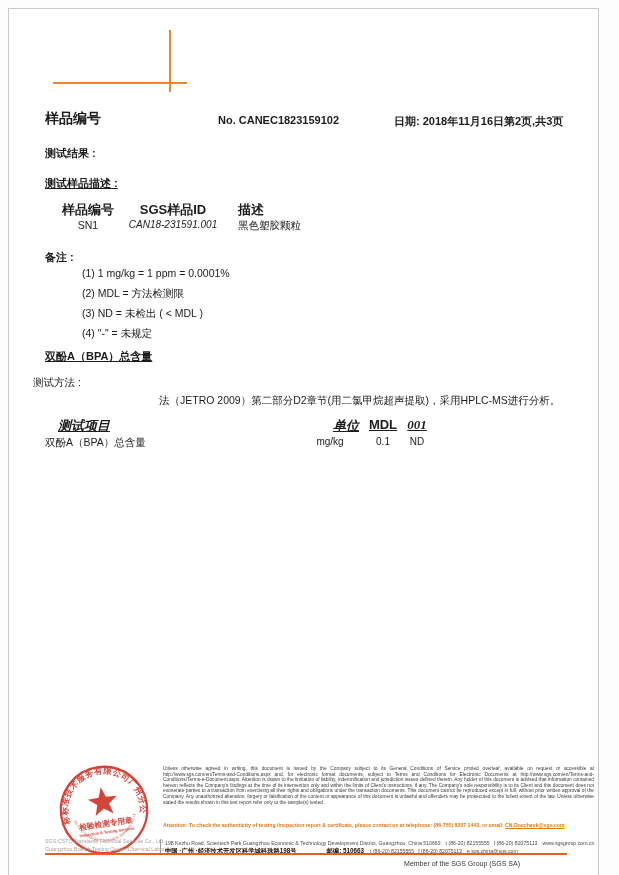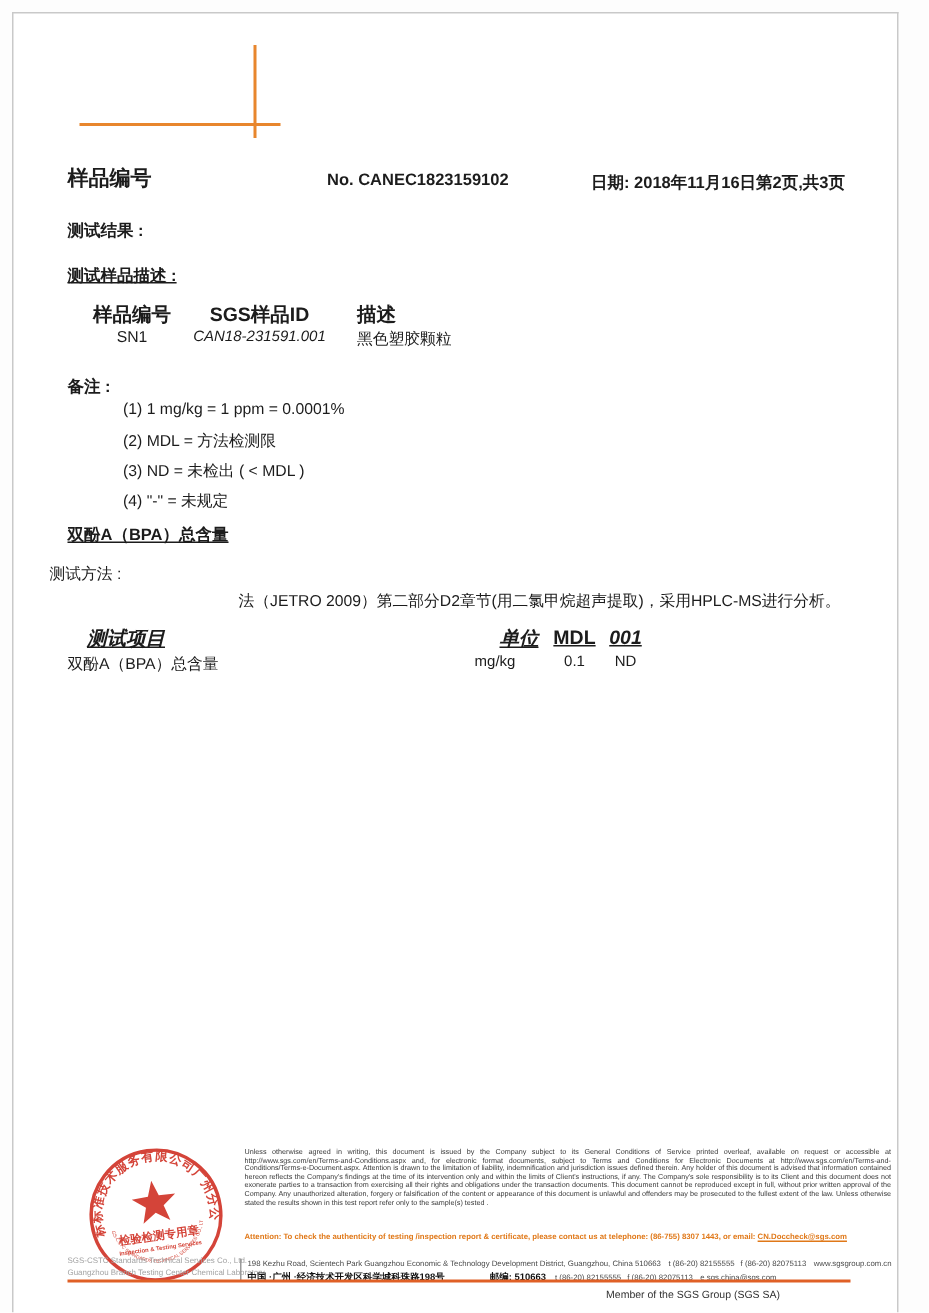--- a/index.html
+++ b/index.html
@@ -15,21 +15,21 @@
   .logo-vline{position:absolute;left:169px;top:30px;width:2px;height:62px;background:#e8862d;}
   
   .doc-title{position:absolute;left:45px;top:110px;font-size:14px;font-weight:bold;}
   .hdr{position:absolute;top:114px;font-size:11px;font-weight:bold;}
   .sec-label{font-size:11px;font-weight:bold;}
   .u{text-decoration:underline;}
   .note-line{position:absolute;left:82px;font-size:10.5px;}
   .cell{font-size:10.5px;}
   .th{font-size:13px;font-weight:bold;}
   .center{text-align:center;}
-  .ital{font-style:italic;}
+  .ital{font-style:italic;font-family:Liberation Serif, serif;}
   
   .legal{position:absolute;left:163px;top:766px;width:431px;font-size:4.8px;line-height:5.6px;
         color:#3a3a3a;text-align:justify;white-space:normal;}
   .attention{position:absolute;left:163px;top:822px;width:431px;font-size:5.2px;line-height:6px;
         color:#e07818;font-weight:bold;white-space:normal;}
   .attention a{color:#e07818;}
   .company{position:absolute;left:45px;color:#a3a3a3;font-size:5.3px;}
   .addr-divider{position:absolute;left:160px;top:839px;width:1px;height:15px;background:#9a9a9a;}
   .addr-en{position:absolute;left:165px;top:840px;font-size:5.2px;color:#4a4a4a;}
   .addr-cn{position:absolute;left:165px;top:847px;font-size:6.3px;color:#111;font-weight:bold;}

